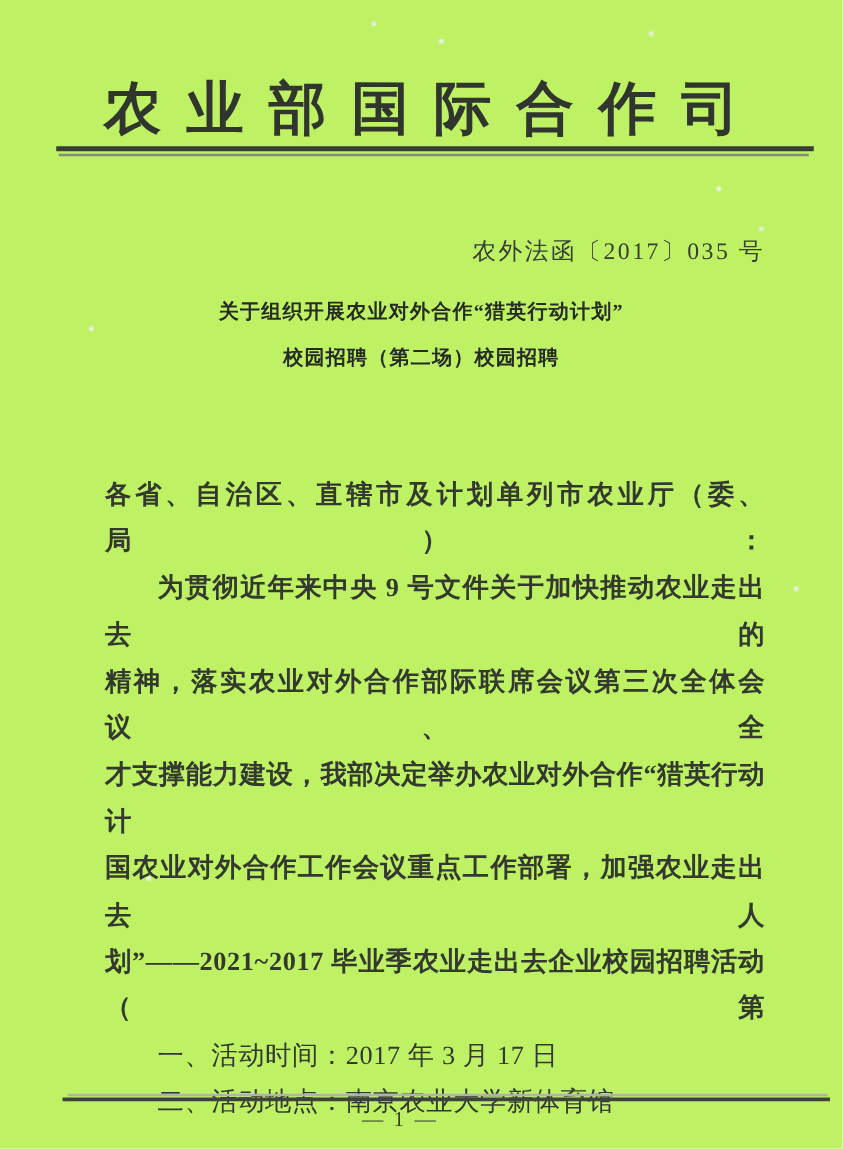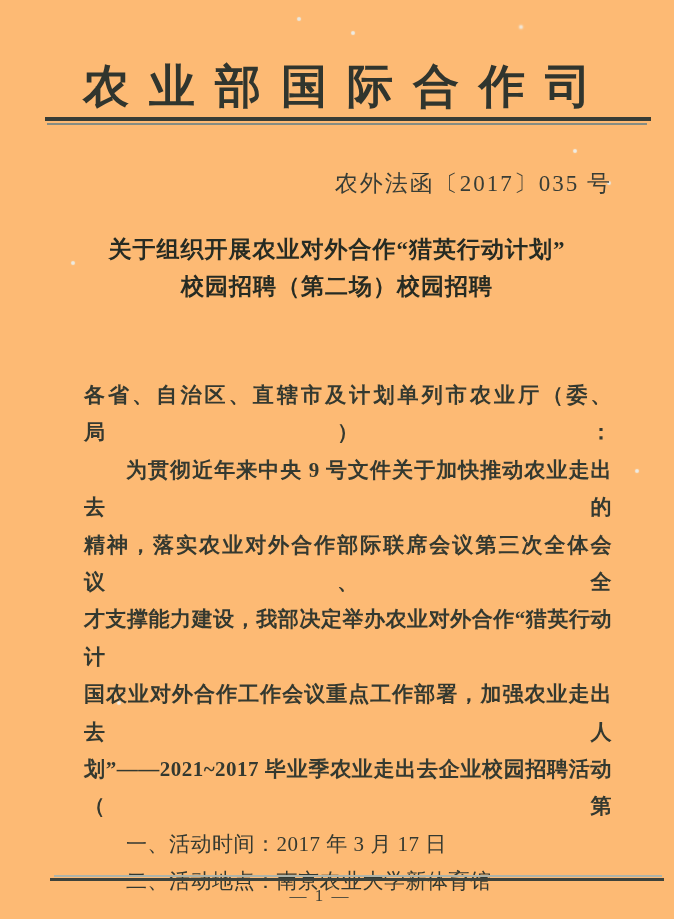--- a/index.html
+++ b/index.html
@@ -4,21 +4,21 @@
 <style>
   html, body {
     margin: 0;
     padding: 0;
     background: #ffffff;
   }
   .page {
     position: relative;
     width: 674px;
     height: 919px;
-    background: #fdba74;
+    background: #bef264;
     overflow: hidden;
     font-family: "Liberation Serif", "DejaVu Serif", serif;
   }
   
   .speckles {
     position: absolute;
     top: 0; left: 0;
     width: 2px; height: 2px;
     border-radius: 50%;
     background: transparent;
@@ -60,36 +60,36 @@
     position: absolute;
     left: 2px;
     right: 4px;
     top: 6px;
     height: 2px;
     background: #868c82;
   }
 
   .doc-number {
     position: absolute;
-    top: 168px;
+    top: 188px;
     right: 62px;
-    font-size: 23px;
+    font-size: 19px;
     letter-spacing: 2px;
     color: #383d36;
     white-space: nowrap;
   }
 
   .doc-title {
     position: absolute;
     top: 231px;
     left: 0;
     right: 0;
     text-align: center;
     font-weight: bold;
-    font-size: 23px;
+    font-size: 16px;
     line-height: 37px;
     letter-spacing: 1px;
     color: #262b23;
   }
 
   .doc-body {
     position: absolute;
     top: 377px;
     left: 84px;
     width: 528px;

